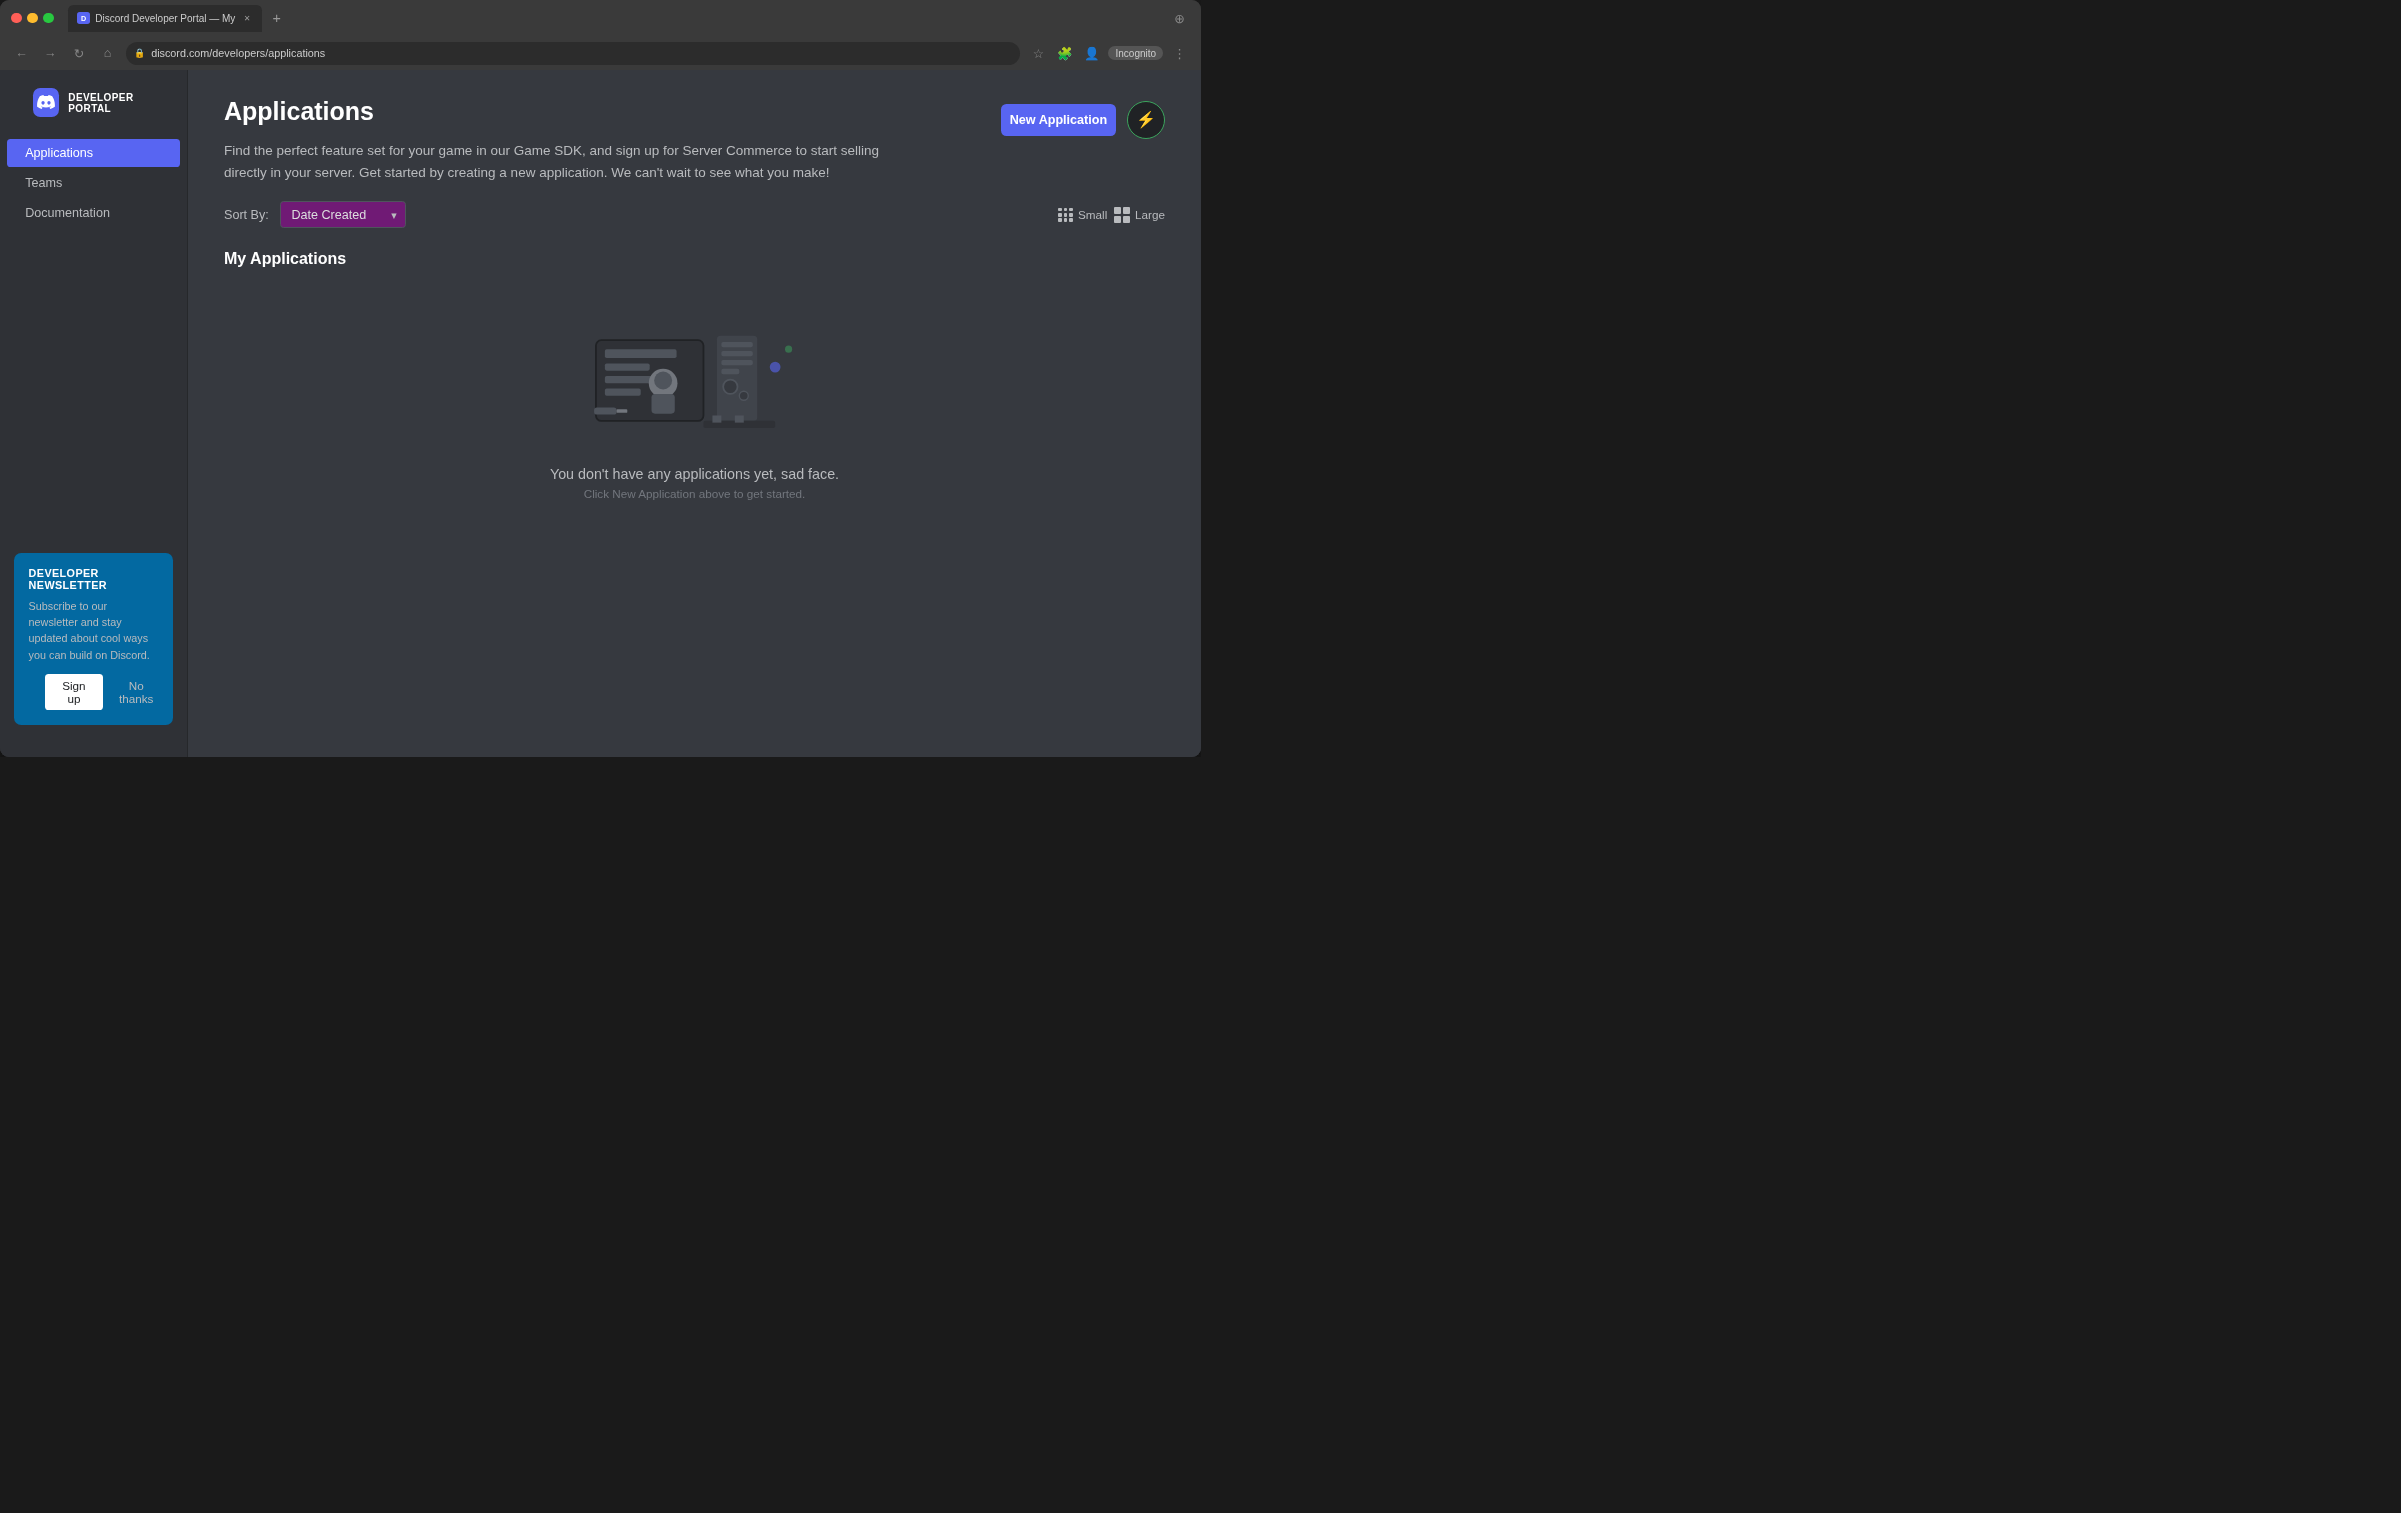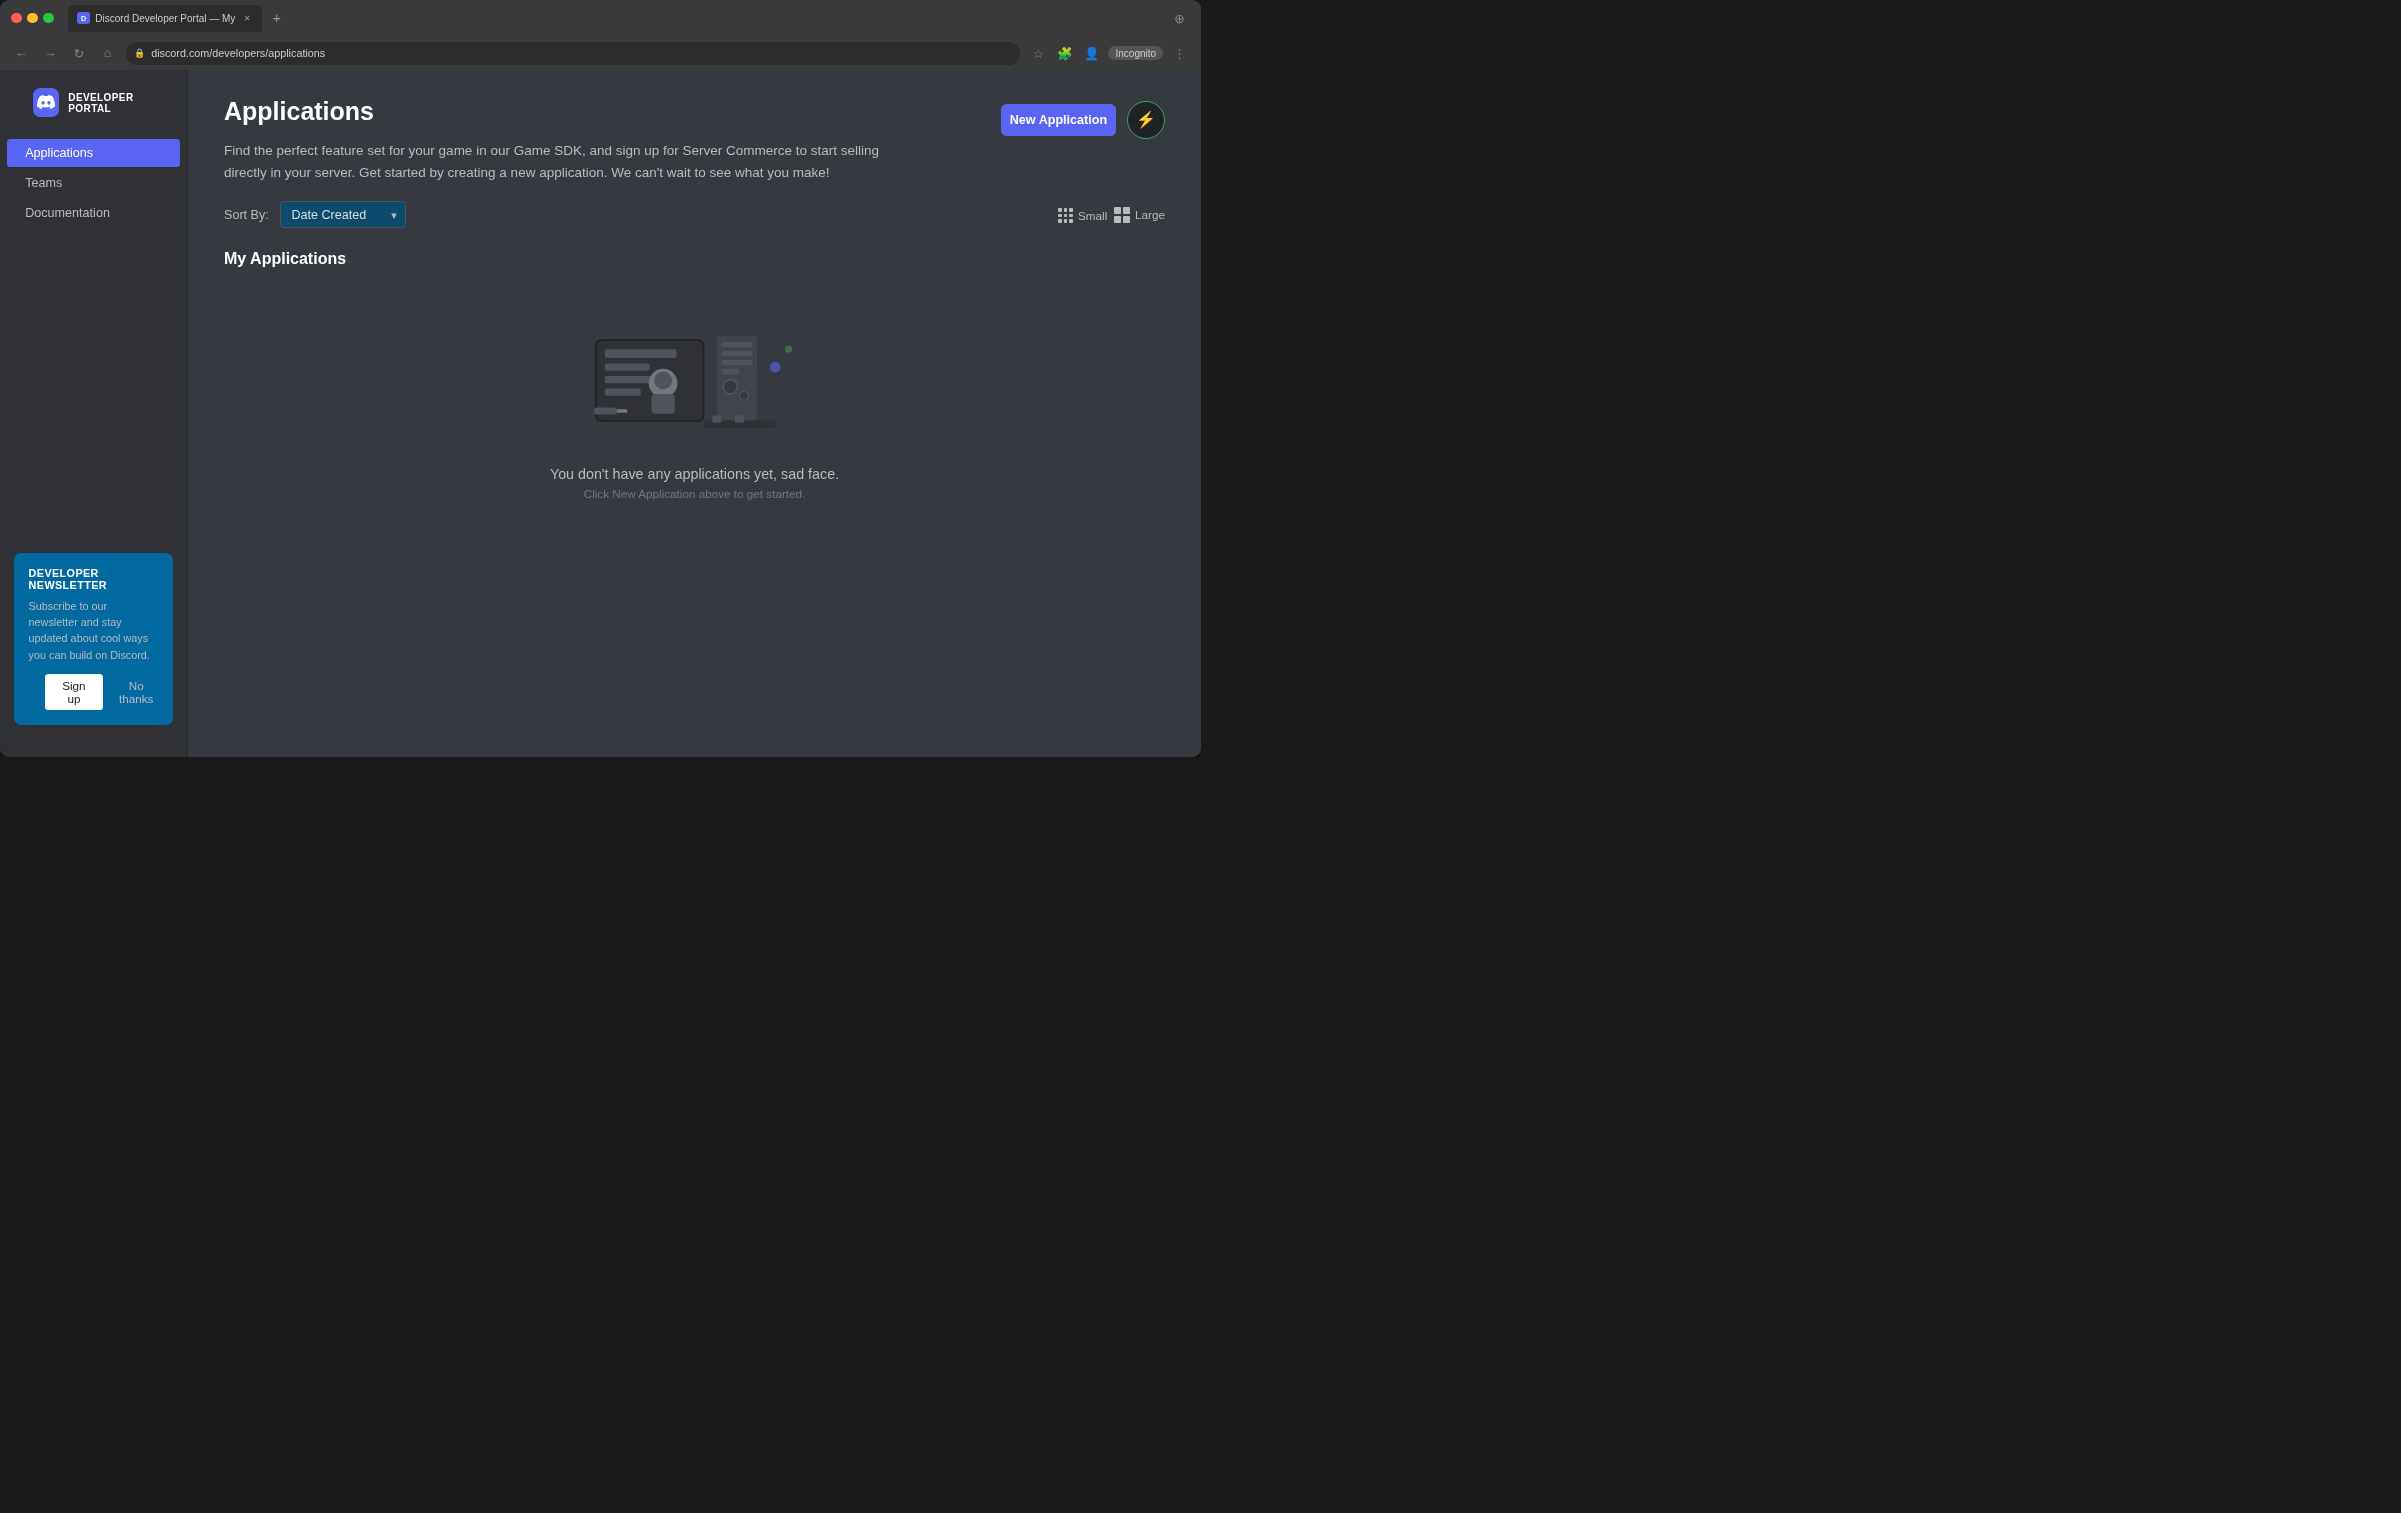--- a/index.html
+++ b/index.html
@@ -370,21 +370,21 @@
       gap: 10.8px;
     }
 
     .sort-label {
       font-size: 12.6px;
       color: #b9bbbe;
       font-weight: 500;
     }
 
     .sort-select {
-      background: #0c4a6e;
+      background: #701a75;
       border: 0.9px solid #4f545c;
       border-radius: 3.6px;
       color: #dcddde;
       padding: 5.4px 27px 5.4px 10.8px;
       font-size: 12.6px;
       cursor: pointer;
       appearance: none;
       -webkit-appearance: none;
       position: relative;
       min-width: 126px;
@@ -401,21 +401,21 @@
       right: 9px;
       top: 50%;
       transform: translateY(-50%);
       color: #b9bbbe;
       pointer-events: none;
       font-size: 10.8px;
     }
 
     .view-toggles {
       display: flex;
-      align-items: flex-end;
+      align-items: center;
       gap: 7.2px;
     }
 
     .view-toggle {
       display: flex;
       align-items: center;
       gap: 5.4px;
       cursor: pointer;
       color: #b9bbbe;
       font-size: 11.7px;

